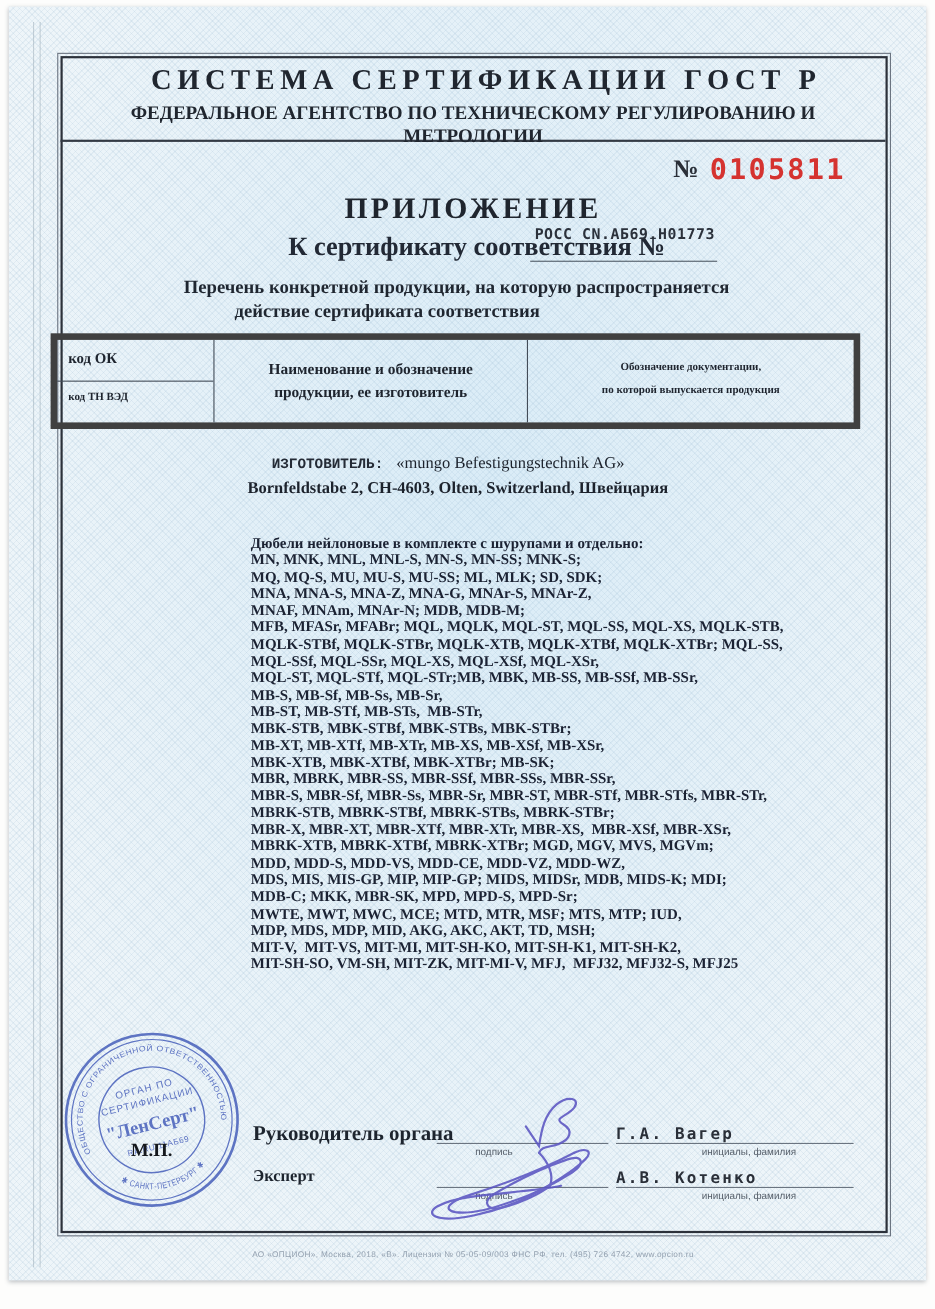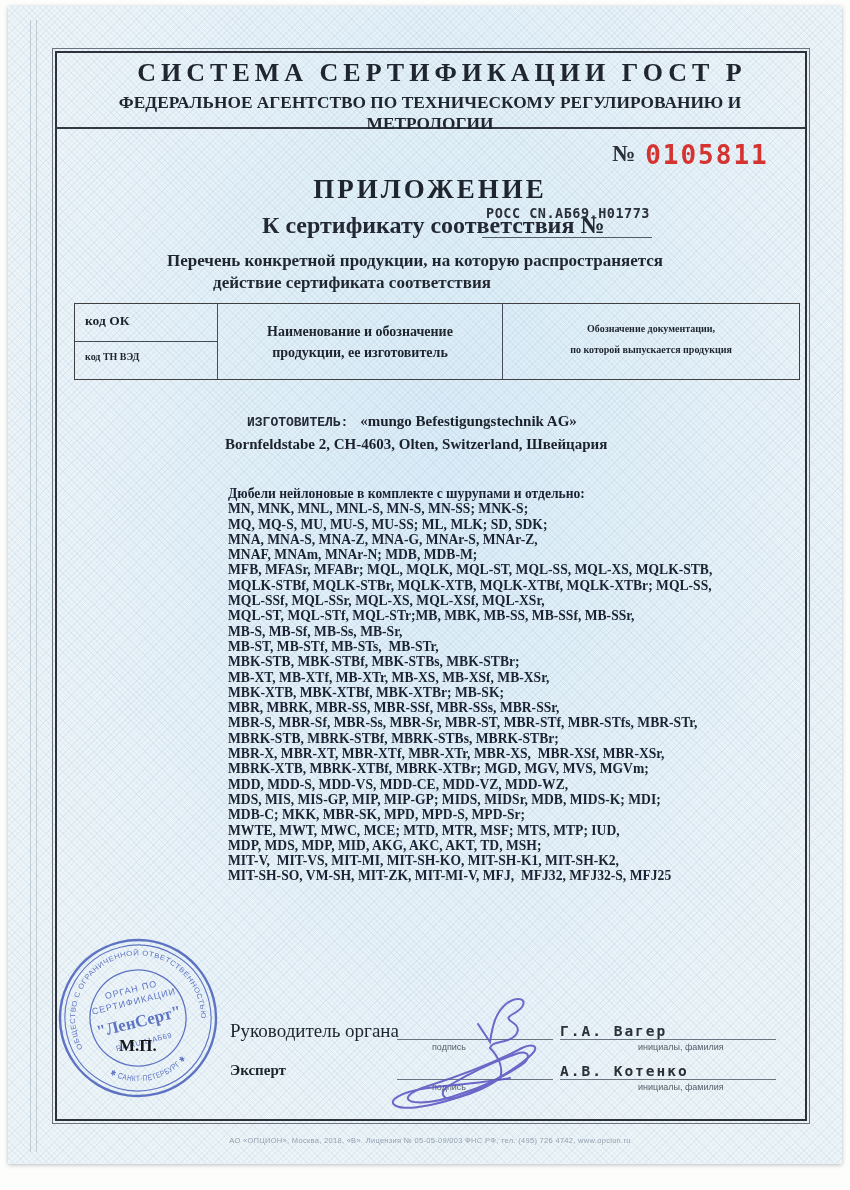--- a/index.html
+++ b/index.html
@@ -32,46 +32,46 @@
   .cert-label{position:absolute;left:262px;top:212px;font-size:24px;font-weight:bold;color:#222935;}
   .cert-value{position:absolute;left:478px;top:205px;width:180px;text-align:center;
         font-family:"DejaVu Sans Mono", monospace;font-size:13.5px;font-weight:bold;color:#2b313b;letter-spacing:0.5px;}
   .cert-underline{position:absolute;left:482px;top:237px;width:170px;height:1px;background:#525c68;}
 
   .intro-1{position:absolute;left:55px;top:251px;width:720px;text-align:center;
         font-size:17px;font-weight:bold;color:#1f2630;}
   .intro-2{position:absolute;left:55px;top:273px;width:594px;text-align:center;
         font-size:17px;font-weight:bold;color:#1f2630;}
 
-  .ptable{position:absolute;left:74px;top:303px;width:724px;height:75px;border:1px solid #404040;}
+  .ptable{position:absolute;left:46px;top:303px;width:724px;height:75px;border:6px solid #404040;}
   .ptable .v1{position:absolute;left:142px;top:0;bottom:0;width:1px;background:#434c58;}
   .ptable .v2{position:absolute;left:427px;top:0;bottom:0;width:1px;background:#434c58;}
   .ptable .h1{position:absolute;left:0;top:37px;width:142px;height:1px;background:#434c58;}
   .ptable .c1a{position:absolute;left:10px;top:9px;font-size:13.5px;font-weight:bold;}
   .ptable .c1b{position:absolute;left:10px;top:47px;font-size:10px;font-weight:bold;}
   .ptable .c2{position:absolute;left:143px;top:17px;width:284px;text-align:center;
         font-size:14px;font-weight:bold;line-height:21px;}
   .ptable .c3{position:absolute;left:428px;top:14px;width:296px;text-align:center;
         font-size:10px;font-weight:bold;line-height:21px;}
 
   .mfr-line1{position:absolute;left:247px;top:413px;font-size:15px;}
   .mfr-label{font-family:Liberation Mono, monospace;font-size:13px;font-weight:bold;color:#242b36;}
-  .mfr-name{font-size:15px;font-weight:bold;color:#1c222c;margin-left:8px;}
+  .mfr-name{font-size:15px;font-weight:normal;color:#1c222c;margin-left:8px;}
   .mfr-line2{position:absolute;left:225px;top:436px;font-size:15px;font-weight:bold;color:#1c222c;}
 
   .plist{position:absolute;left:228px;top:486px;width:560px;
         font-size:13.6px;font-weight:bold;color:#1b2233;}
   .plist-line{line-height:15.3px;white-space:pre;}
 
   .stamp-wrap{position:absolute;left:56px;top:936px;width:164px;height:164px;
         transform:rotate(-14deg);opacity:0.82;}
   .stamp-wrap svg{display:block;}
   .mp-mark{position:absolute;left:119px;top:1036px;font-size:17px;font-weight:bold;color:#15181d;z-index:6;}
 
-  .sig-role-1{position:absolute;left:230px;top:1020px;font-size:19px;font-weight:normal;color:#1d242e;}
+  .sig-role-1{position:absolute;left:230px;top:1020px;font-size:19px;font-weight:bold;color:#1d242e;}
   .sig-role-2{position:absolute;left:230px;top:1062px;font-size:15px;font-weight:bold;color:#1d242e;}
   .sig-line{position:absolute;height:1px;background:#6a7480;}
   .sl-1{left:397px;top:1039px;width:156px;}
   .sl-2{left:397px;top:1079px;width:156px;}
   .nl-1{left:560px;top:1039px;width:216px;}
   .nl-2{left:560px;top:1079px;width:216px;}
   .sig-small{position:absolute;font-family:"Liberation Sans", sans-serif;font-size:9px;color:#555e69;}
   .lbl-sign-1{left:432px;top:1042px;}
   .lbl-sign-2{left:432px;top:1082px;}
   .lbl-name-1{left:638px;top:1042px;}

